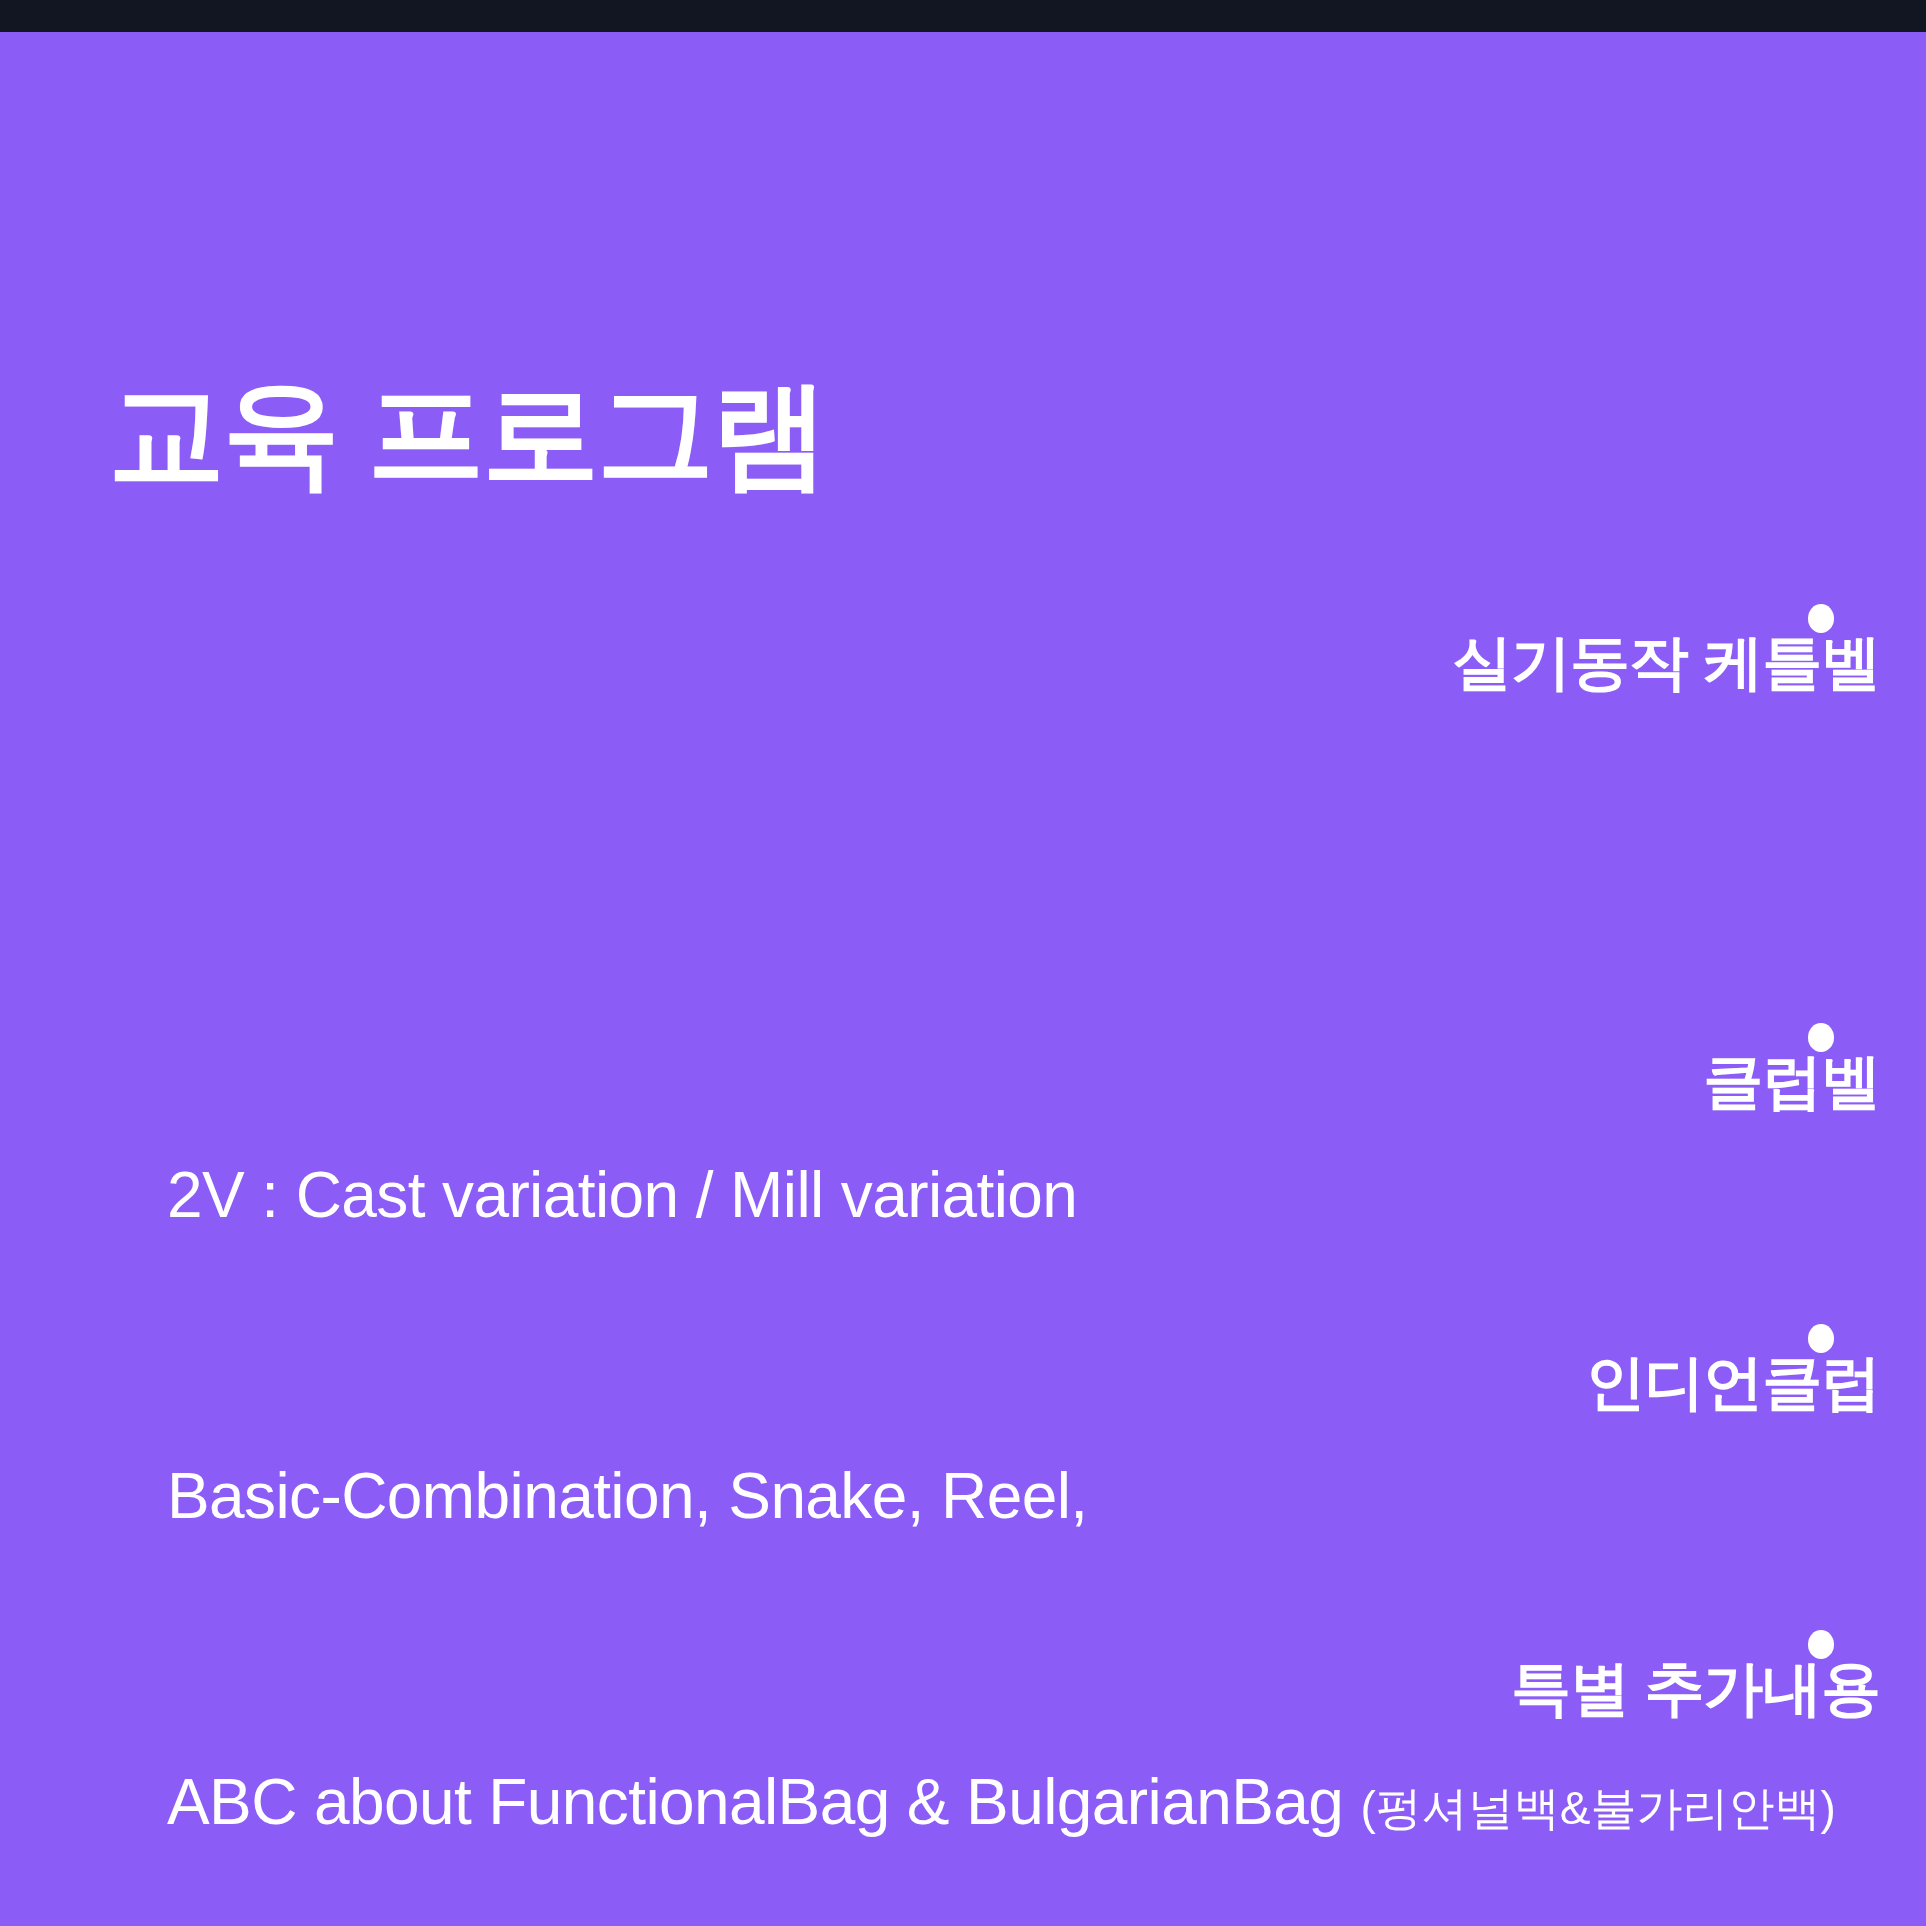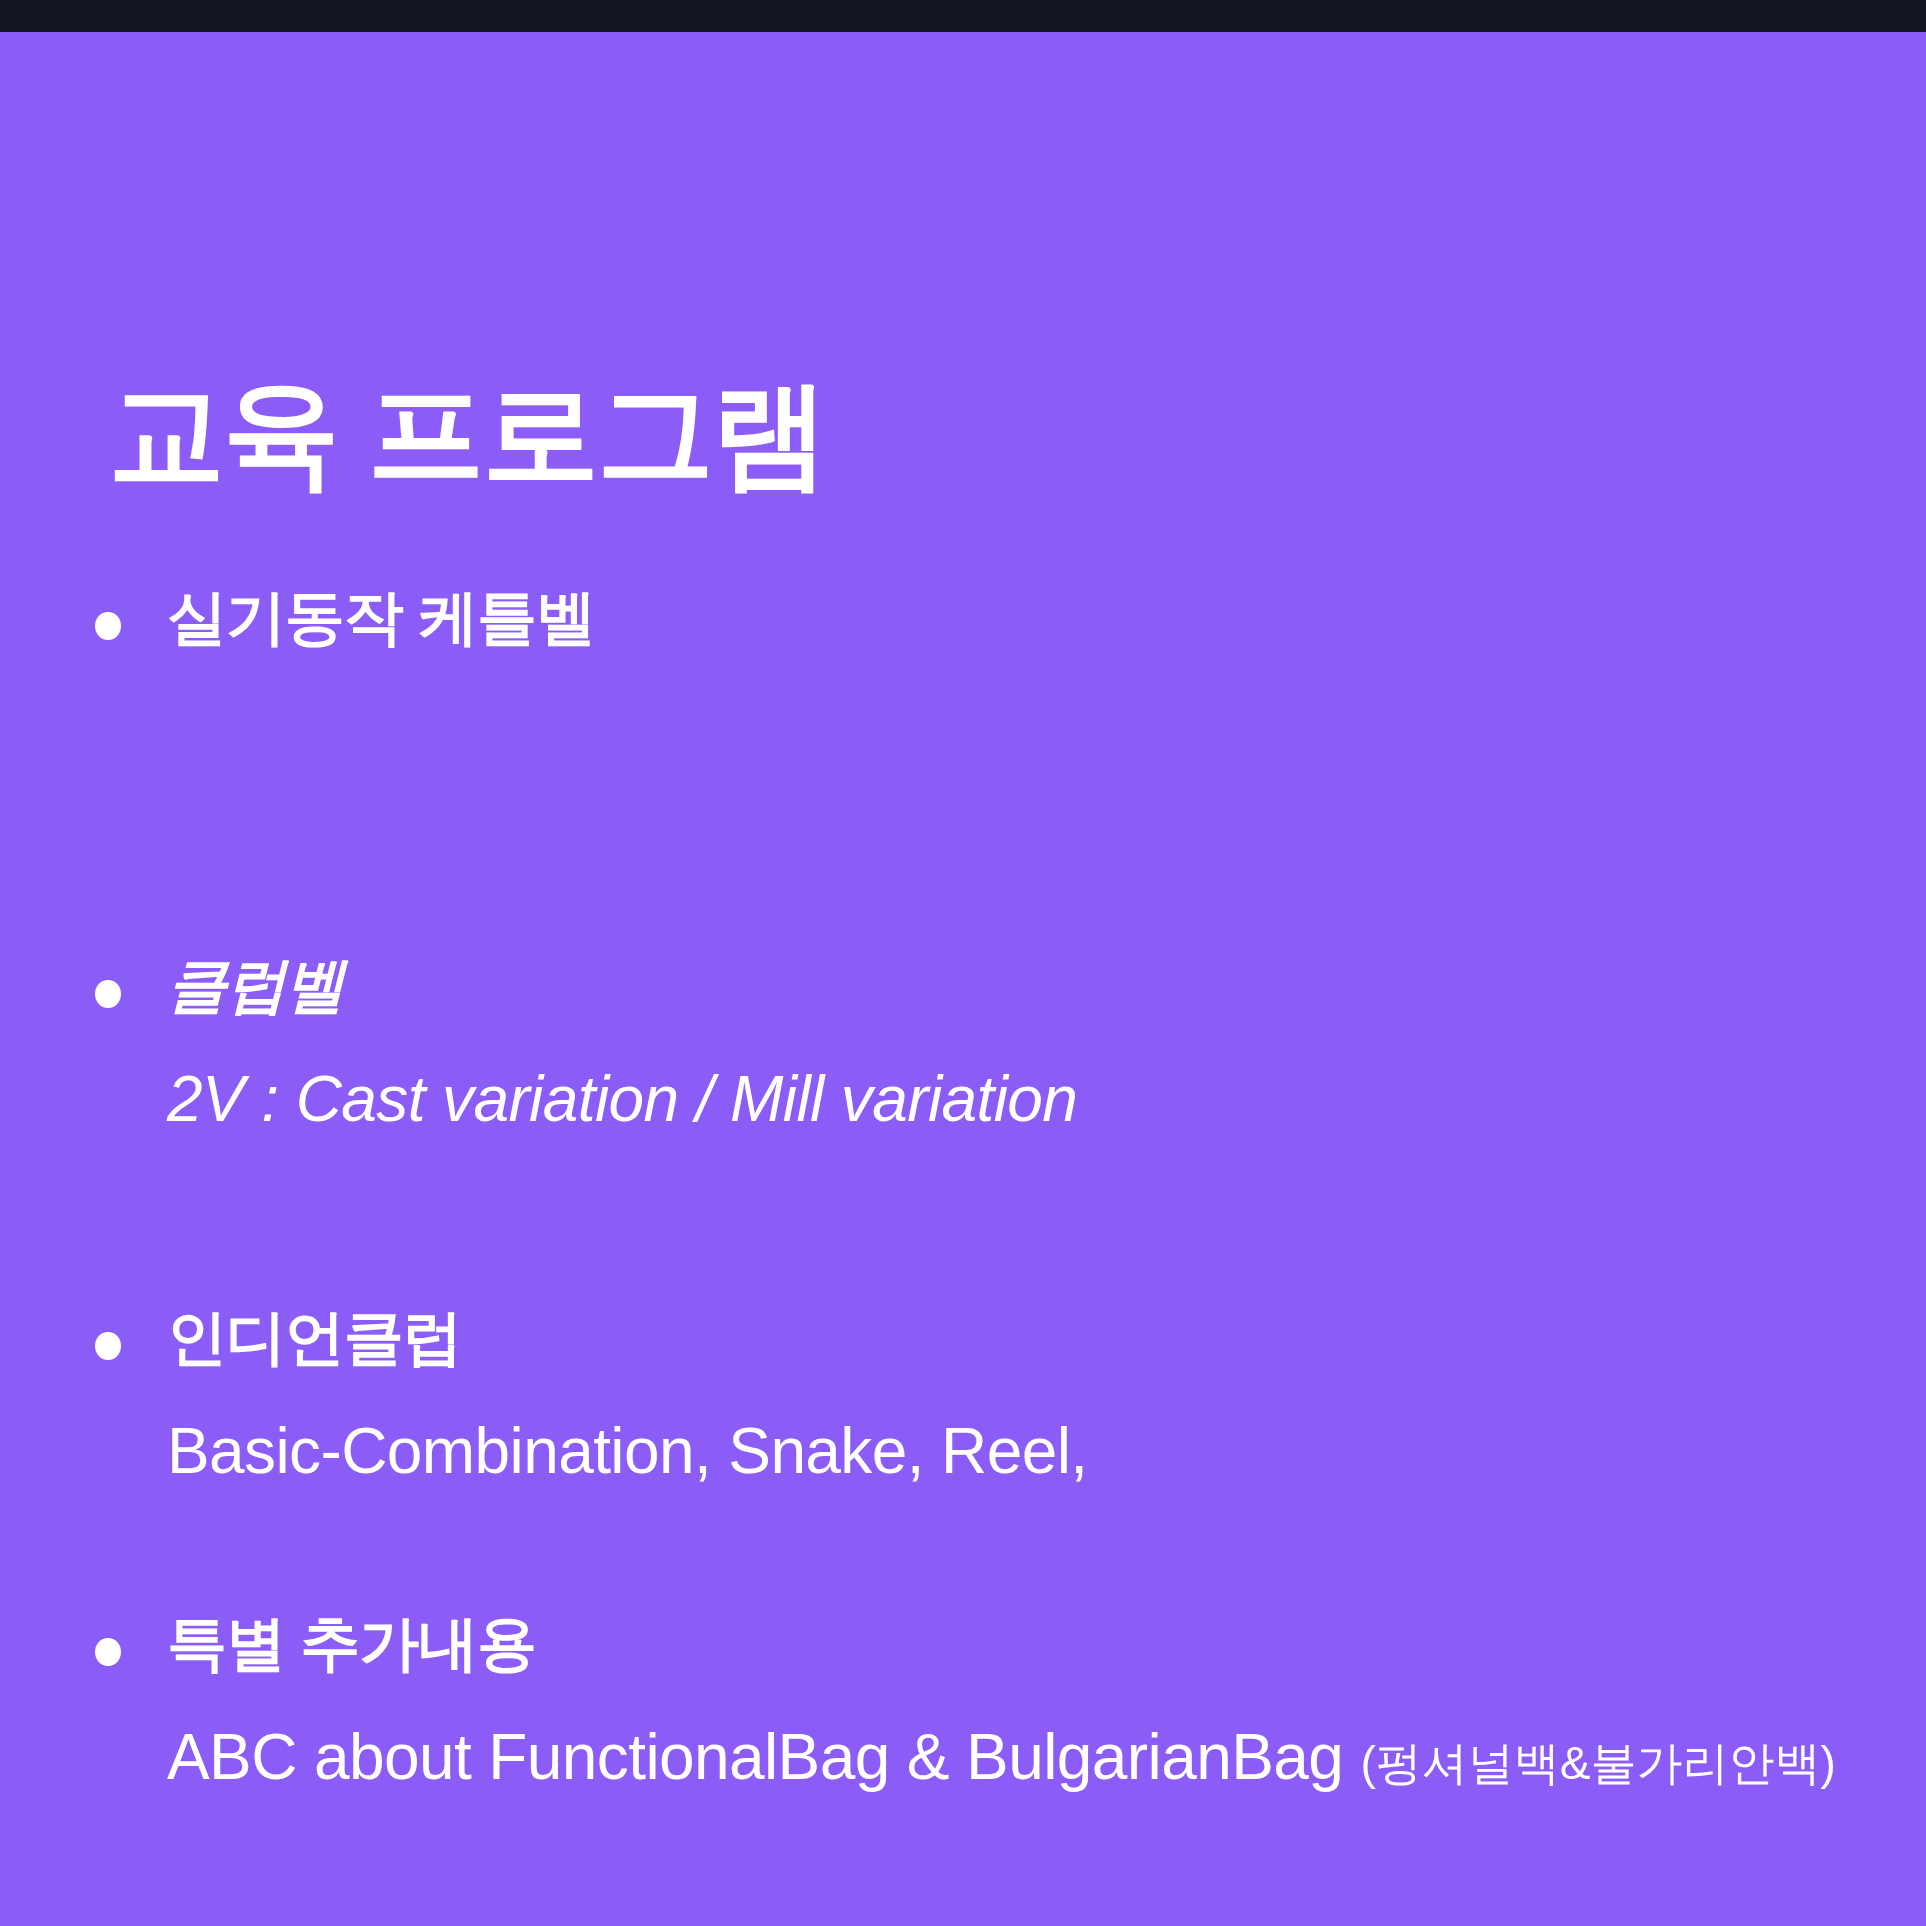--- a/index.html
+++ b/index.html
@@ -32,21 +32,22 @@
     letter-spacing: -2.3px;
     white-space: nowrap;
   }
   .section {
     position: absolute;
     left: 95px;
     right: 46px;
   }
   .section-heading-row {
     display: flex;
-    align-items: center;
+    align-items: flex-end;
+    flex-direction: column;
   }
   .bullet {
     flex: 0 0 auto;
     width: 26px;
     height: 28.5px;
     margin-top: 16px;
     margin-right: 46px;
     border-radius: 50%;
     background: #ffffff;
   }
@@ -66,21 +67,21 @@
   }
   .section-line {
     line-height: 97px;
     white-space: nowrap;
   }
   .note {
     font-size: 46px;
     letter-spacing: 0;
   }
   #sec1 { top: 556px; }
-  #sec2 { top: 924px; font-style: italic; }
+  #sec2 { top: 975px; }
   #sec3 { top: 1276px; }
   #sec4 { top: 1582px; }
 </style>
 </head>
 <body style="background: rgb(17, 22, 34); color: rgb(255, 255, 255);">
 
 <div class="slide">
 
   <h1 class="slide-title">교육 프로그램</h1>
 

